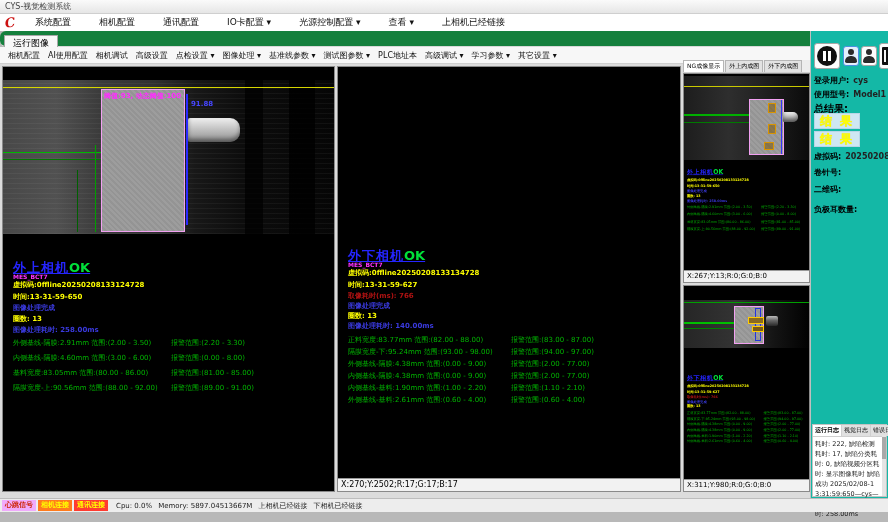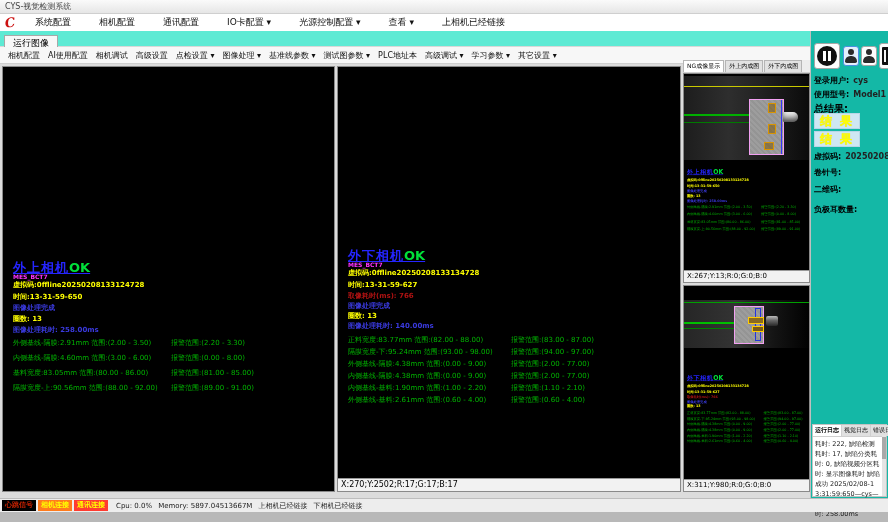--- a/index.html
+++ b/index.html
@@ -8,21 +8,21 @@
   .app{position:relative;width:888px;height:522px;background:#b8b8b8;overflow:hidden;
        font-family:"DejaVu Sans","Liberation Sans",sans-serif;cursor:default;}
 
   
   .titlebar{position:absolute;left:0;top:0;width:888px;height:14px;background:linear-gradient(#fafafa,#e6e6e6);
             border-bottom:1px solid #cfcfcf;font-size:8px;color:#444;line-height:13px;padding-left:5px;}
   .menubar{position:absolute;left:0;top:14px;width:888px;height:17px;background:#fff;display:flex;align-items:center;}
   .logo{width:14px;height:14px;margin:0 4px 0 3px;color:#cc1111;font:italic bold 13px "DejaVu Serif",serif;
         line-height:14px;text-align:center;transform:rotate(-8deg);}
   .menubar .mi{font-size:9px;color:#111;margin:0 14px;white-space:nowrap;}
-  .tabrow{position:absolute;left:0;top:31px;width:888px;height:16px;background:#5eead4;border-bottom:1px solid #d8d8d8;}
+  .tabrow{position:absolute;left:0;top:31px;width:888px;height:16px;background:#15803d;border-bottom:1px solid #d8d8d8;border-radius:6px;}
   .runtab{display:inline-block;margin-left:4px;margin-top:1px;padding:1px 8px 2px;font-size:9px;background:#f8f8f8;
           border:1px solid #a8a8a8;border-bottom:none;}
   .toolbar{position:absolute;left:0;top:47px;width:810px;height:17px;background:#f7f7f7;border-bottom:1px solid #cfcfcf;
            display:flex;align-items:center;padding-left:4px;}
   .toolbar .ti{font-size:8px;color:#111;margin:0 4px;white-space:nowrap;}
 
   
   .mainbg{position:absolute;left:0;top:64px;width:812px;height:434px;background:#dcdcdc;}
 
   
@@ -99,21 +99,21 @@
   .logtabs .lt{font-size:6px;padding:1px 2px;border-right:1px solid #cfcfcf;white-space:nowrap;background:#e0e0e0;}
   .logtabs .lt.active{background:#fff;font-weight:bold;}
   .logbody{font-size:6.5px;line-height:1.55;color:#222;padding:2px 6px 2px 2px;word-break:break-all;}
   .logscroll{position:absolute;right:0;top:10px;bottom:0;width:4px;background:#e4e4e4;}
   .logscroll .sthumb{position:absolute;left:0;top:2px;width:4px;height:22px;background:#a9a9a9;}
 
   
   .bottombar{position:absolute;left:0;top:498px;width:888px;height:14px;background:#ededed;border-top:1px solid #bdbdbd;
              display:flex;align-items:center;padding-left:2px;}
   .badge{font-size:7px;font-weight:bold;padding:1px 3px;margin-right:2px;line-height:9px;white-space:nowrap;}
-  .badge-heart{background:#000000;color:#cc2200;}
+  .badge-heart{background:#f0abfc;color:#cc2200;}
   .badge-cam{background:#ff7b1c;color:#ffff00;}
   .badge-comm{background:#ff3b30;color:#ffff00;}
   .bstat{font-size:7px;color:#222;margin-left:6px;white-space:nowrap;}
 </style>
 </head>
 <body>
 
 <div class="app">
 
   <div class="titlebar">
@@ -146,20 +146,35 @@
     <span class="ti">测试图参数 ▾</span>
     <span class="ti">PLC地址本</span>
     <span class="ti">高级调试 ▾</span>
     <span class="ti">学习参数 ▾</span>
     <span class="ti">其它设置 ▾</span>
   </div>
 
   <div class="mainbg"></div>
 
   <div class="campanel panel-left">
+    <div class="imgstrip img-left">
+      <div class="striate"></div>
+      <div class="vband" style="left:242px;width:18px;opacity:.7;"></div>
+      <div class="vband" style="left:286px;width:26px;opacity:.8;"></div>
+      <div class="hline" style="left:0;top:7px;width:333px;height:1px;background:#d6d600;"></div>
+      <div class="hline" style="left:0;top:72px;width:182px;height:1px;background:#00b800;"></div>
+      <div class="hline" style="left:0;top:79px;width:120px;height:1px;background:#007a00;"></div>
+      <div class="grayrect" style="left:98px;top:9px;width:84px;height:143px;"></div>
+      <div class="maglabel" style="left:101px;top:11px;">阈值:93, 动态阈值:100</div>
+      <div class="vline" style="left:183px;top:14px;width:2px;height:131px;background:#2a2aff;"></div>
+      <div class="bluelabel" style="left:188px;top:20px;">91.88</div>
+      <div class="whitetab" style="left:185px;top:38px;width:52px;height:24px;"></div>
+      <div class="vline" style="left:92px;top:65px;width:1px;height:87px;background:#00a000;"></div>
+      <div class="vline" style="left:74px;top:90px;width:1px;height:62px;background:#006000;"></div>
+    </div>
 
     <div class="twrap" style="top:192px;">
       <div class="trow t-title" style="top:0;"><span>外上相机</span><span class="ok">OK</span></div>
       <div class="trow t-mes" style="top:14px;">MES_BCT7</div>
       <div class="trow t-yellow" style="top:21px;">虚拟码:0ffline20250208133124728</div>
       <div class="trow t-yellow" style="top:33px;">时间:13-31-59-650</div>
       <div class="trow t-blue" style="top:44px;">图像处理完成</div>
       <div class="trow t-yellow" style="top:55px;">圈数: 13</div>
       <div class="trow t-blue" style="top:66px;">图像处理耗时: 258.00ms</div>
       <div class="trow t-green" style="top:79px;"><span>外侧基线-隔膜:2.91mm 范围:(2.00 - 3.50)</span><span class="mcol2" style="left:158px;">报警范围:(2.20 - 3.30)</span></div>

